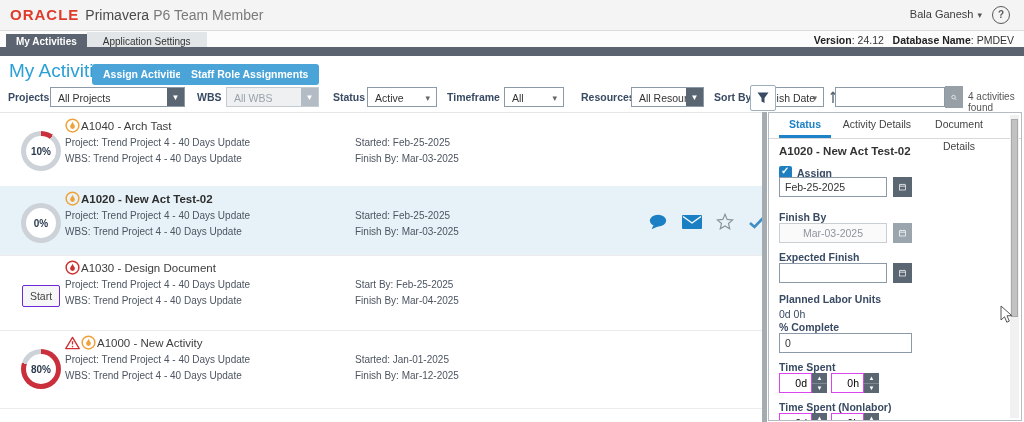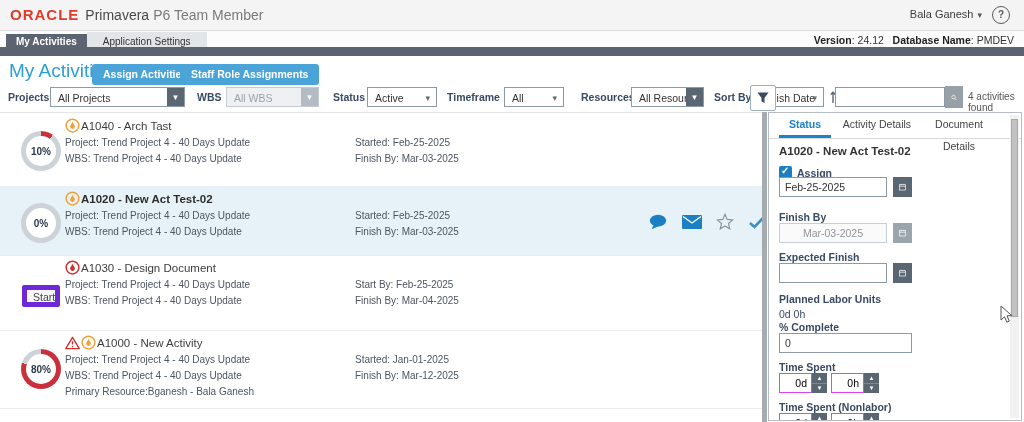--- a/index.html
+++ b/index.html
@@ -61,21 +61,21 @@
   .ring::before{content:"";position:absolute;inset:5px;background:#fff;border-radius:50%;}
   .ring span{position:relative;font-size:10px;font-weight:bold;color:#2b3a4d;}
   .titleline{position:absolute;left:65px;display:flex;align-items:center;gap:1px;}
   .atitle{font-size:11.5px;color:#3d3d3d;}
   .row.sel .atitle{font-weight:bold;color:#2e2e2e;}
   .sub{position:absolute;left:65px;font-size:10px;color:#4c5560;}
   .dt{position:absolute;left:355px;font-size:10px;color:#4c5560;}
   .rowicons{position:absolute;left:648px;top:27px;display:flex;gap:14px;align-items:center;}
   .rowicons > span{cursor:pointer;display:inline-flex;}
   .startbtn{position:absolute;left:22px;top:30px;width:38px;height:22px;background:#f6f6f6;
-        border:5px solid #6d28d9;border-radius:2px;font-size:10.5px;color:#444;cursor:pointer;}
+        border:1px solid #6d28d9;border-radius:2px;font-size:10.5px;color:#444;cursor:pointer;}
 
   .flame-orange{color:#f0a23a;display:inline-flex;}
   .flame-red{color:#cf3030;display:inline-flex;}
 
   
   .divider{left:762px;top:112px;width:5px;height:310px;background:#a4abb1;}
   .panel{left:768px;top:112px;width:254px;height:309px;background:#fff;border:1px solid #b6bcc2;
          box-sizing:border-box;overflow:hidden;}
   .ptabs{position:absolute;left:0;top:0;width:100%;height:25px;border-bottom:1px solid #d9d9d9;}
   .ptab{position:absolute;top:0;height:22px;line-height:22px;font-size:10.5px;color:#444;cursor:pointer;
@@ -267,21 +267,20 @@
       <span class="flame-orange">
         <svg width="15" height="15" viewBox="0 0 20 20">
             <circle cx="10" cy="10" r="8.5" fill="none" stroke="currentColor" stroke-width="2"></circle>
             <path d="M10 4.5 C10 7 6.8 8.6 6.8 11.3 a3.2 3.2 0 0 0 6.4 0 C13.2 8.8 10.8 7.3 10 4.5Z" fill="currentColor"></path>
           </svg>
       </span>
       <span class="atitle">A1000 - New Activity</span>
     </div>
     <div class="sub" style="top:24px;">Project: Trend Project 4 - 40 Days Update</div>
     <div class="sub" style="top:40px;">WBS: Trend Project 4 - 40 Days Update</div>
-    <div class="sub" style="top:56px;">Primary Resource:Bganesh - Bala Ganesh</div>
     <div class="dt" style="top:24px;">Started: Jan-01-2025</div>
     <div class="dt" style="top:40px;">Finish By: Mar-12-2025</div>
   </div>
 </div>
 
 <div class="abs divider"></div>
 
 <div class="abs panel">
   <div class="ptabs">
     <span class="ptab active" style="left:10px;width:52px;">Status</span>

